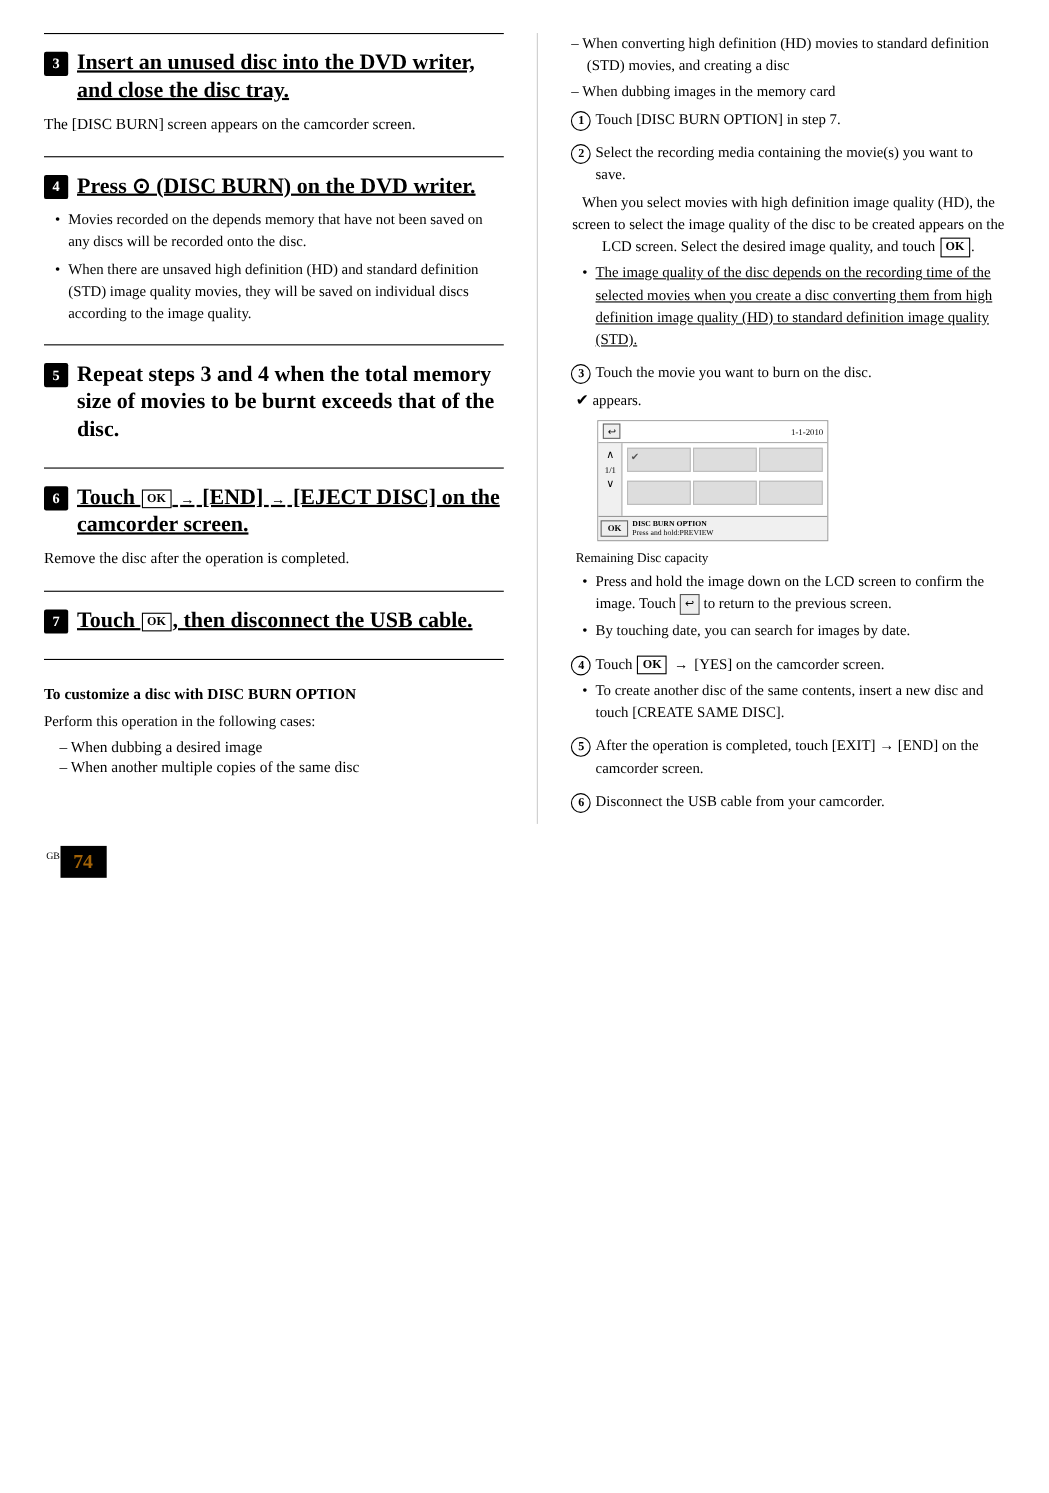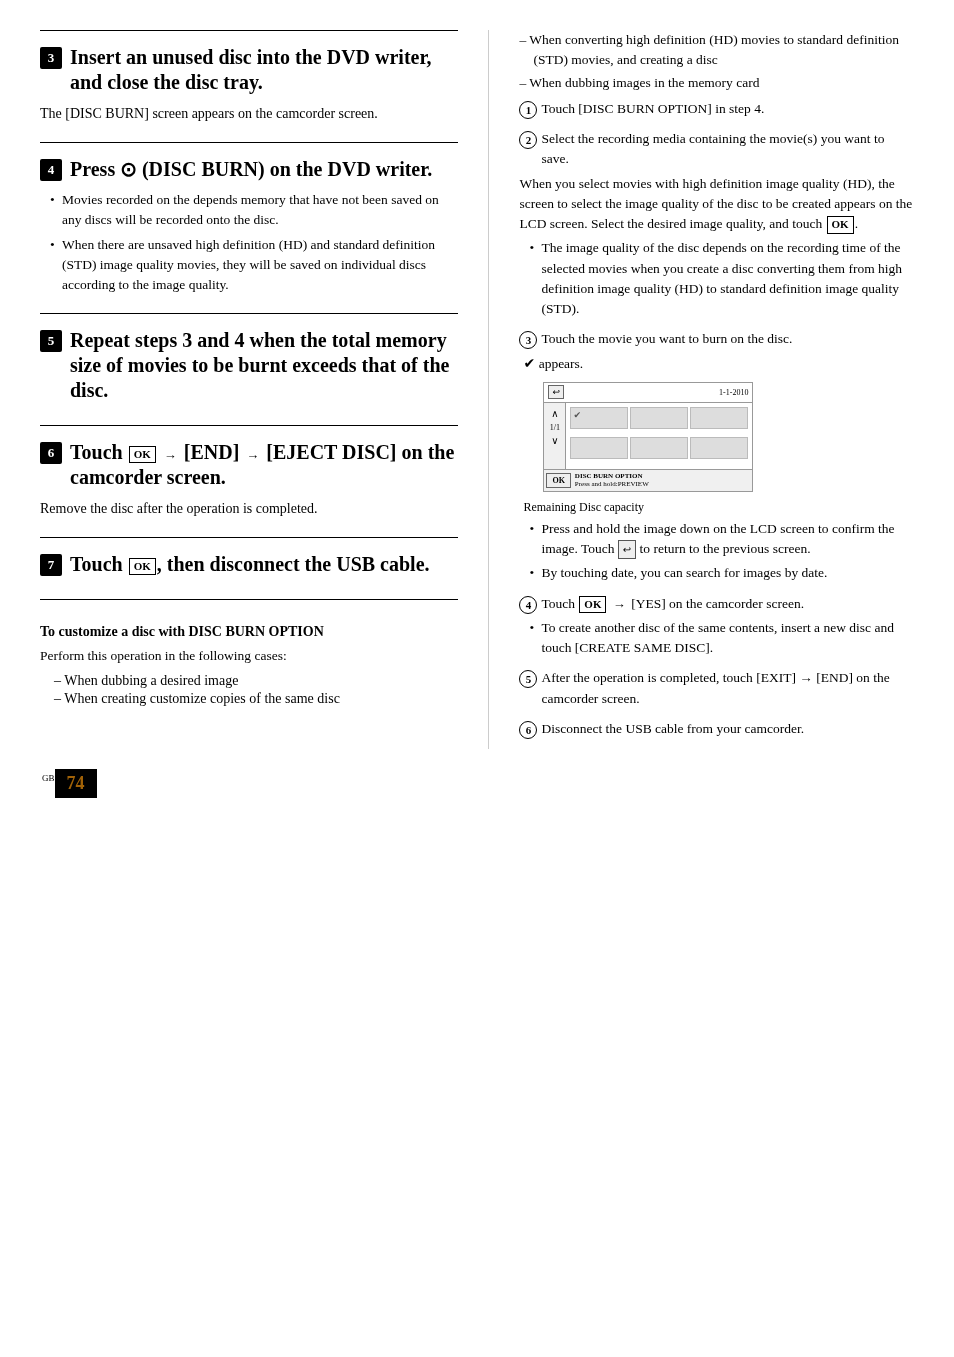--- a/index.html
+++ b/index.html
@@ -54,20 +54,21 @@
       font-weight: bold;
       border-radius: 2px;
       margin-right: 8px;
       flex-shrink: 0;
       margin-top: 2px;
     }
     .step-title {
       font-size: 20px;
       font-weight: bold;
       line-height: 1.25;
+      text-decoration: underline;
     }
     .step-body {
       padding-left: 0;
       margin-top: 6px;
     }
     .step-desc {
       font-size: 14px;
       line-height: 1.5;
       margin-bottom: 4px;
     }
@@ -279,20 +280,21 @@
       margin-top: 4px;
     }
     .step-5-title {
       font-size: 20px;
       font-weight: bold;
       line-height: 1.25;
     }
     .right-col-text {
       font-size: 13.5px;
       line-height: 1.5;
+      text-align: center;
     }
   </style>
 </head>
 <body>
 
 <div class="page-container">
 
   <div class="left-column">
     <div class="top-rule"></div>
 
@@ -340,45 +342,45 @@
       <div class="step-header">
         <span class="step-number">7</span>
         <span class="step-title">Touch <span class="ok-box">OK</span>, then disconnect the USB cable.</span>
       </div>
     </div>
 
     <div class="subsection">
       <p class="subsection-title">To customize a disc with DISC BURN OPTION</p>
       <p class="subsection-body">Perform this operation in the following cases:</p>
       <div class="dash-block">– When dubbing a desired image</div>
-      <div class="dash-block">– When creating customize copies of the same disc</div>
+      <div class="dash-block">– When another multiple copies of the same disc</div>
     </div>
   </div>
 
   <div class="right-column">
 
     <div class="dash-item">– When converting high definition (HD) movies to standard definition (STD) movies, and creating a disc</div>
     <div class="dash-item">– When dubbing images in the memory card</div>
 
     <div class="circle-step" style="margin-top:6px;">
       <div class="circle-step-row">
         <span class="circle-num">1</span>
-        <span class="circle-step-text">Touch [DISC BURN OPTION] in step 4.</span>
+        <span class="circle-step-text">Touch [DISC BURN OPTION] in step 7.</span>
       </div>
     </div>
 
     <div class="circle-step">
       <div class="circle-step-row">
         <span class="circle-num">2</span>
         <span class="circle-step-text">Select the recording media containing the movie(s) you want to save.</span>
       </div>
       <div class="right-col-text" style="margin-top:4px;">
         <span>When you select movies with high definition image quality (HD), the screen to select the image quality of the disc to be created appears on the LCD screen. Select the desired image quality, and touch </span><span class="ok-box">OK</span><span>.</span>
       </div>
-      <ul class="bullet-list" style="margin-top:4px;">
+      <ul class="bullet-list" style="margin-top:4px;text-decoration:underline;">
         <li>The image quality of the disc depends on the recording time of the selected movies when you create a disc converting them from high definition image quality (HD) to standard definition image quality (STD).</li>
       </ul>
     </div>
 
     <div class="circle-step">
       <div class="circle-step-row">
         <span class="circle-num">3</span>
         <span class="circle-step-text">Touch the movie you want to burn on the disc.</span>
       </div>
       <div style="padding-left:4px; margin-top:4px;">

